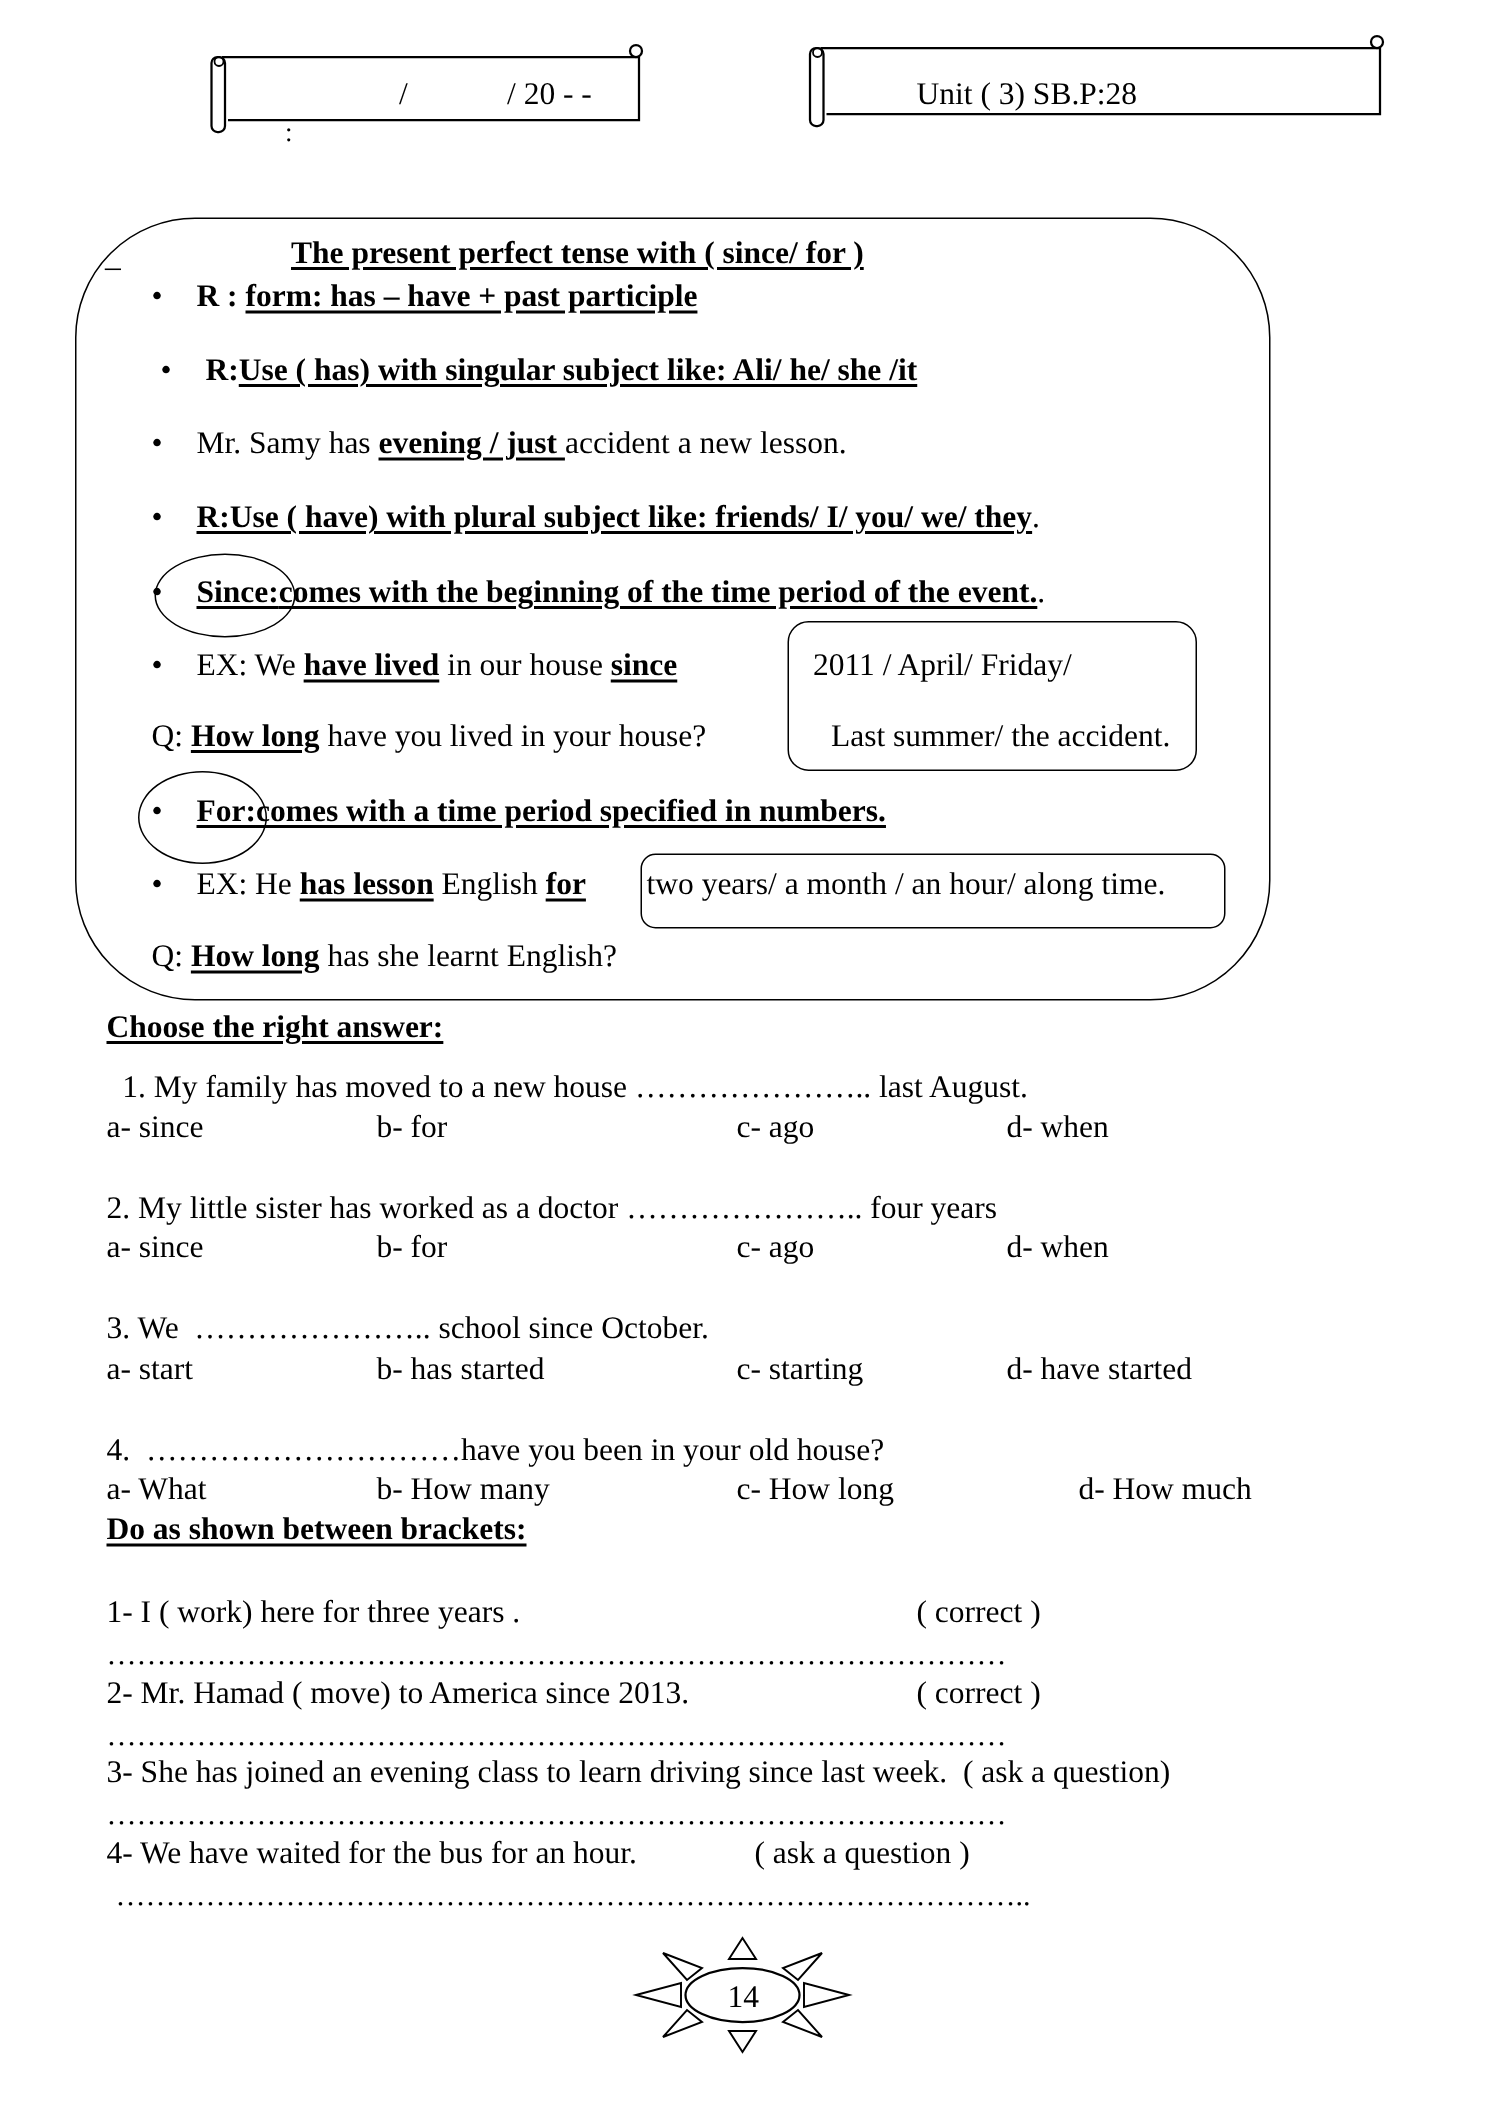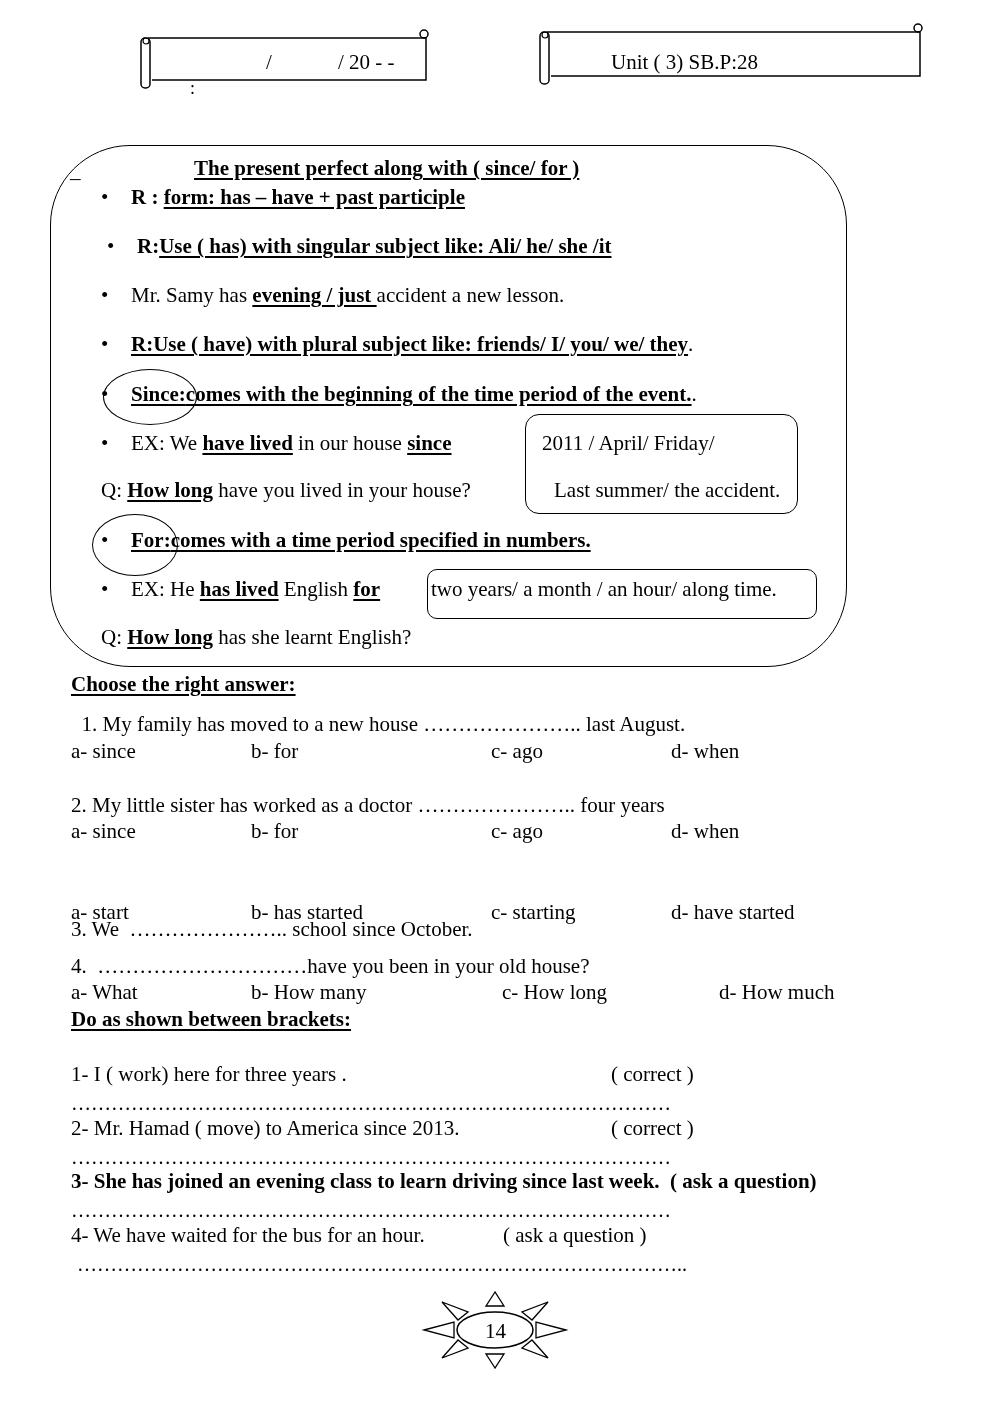--- a/index.html
+++ b/index.html
@@ -34,21 +34,21 @@
     <path d="M10 10 L383 10 L383 54 L14 54" fill="none" stroke="#000" stroke-width="1.5"></path>
     <rect x="3" y="10" width="9" height="52" rx="4" fill="none" stroke="#000" stroke-width="1.5"></rect>
     <circle cx="381" cy="6" r="4" fill="none" stroke="#000" stroke-width="1.5"></circle>
     <circle cx="8" cy="13" r="3" fill="none" stroke="#000" stroke-width="1.2"></circle>
   </svg>
 </div>
 <div class="abs" style="left:611px;top:50px;">Unit ( 3) SB.P:28</div>
 
 <div class="rbox" style="left:50px;top:145px;width:795px;height:520px;border-radius:80px;border-width:1.5px;"></div>
 <div class="abs" style="left:70px;top:158px;">_</div>
-<div class="abs b u" style="left:194px;top:156px;">The present perfect along with ( since/ for )</div>
+<div class="abs b u" style="left:194px;top:156px;">The present perfect tense with ( since/ for )</div>
 
 <div class="abs b bullet" style="left:131px;top:185px;">
   <span>R : </span><span class="u">form: has – have + past participle</span>
 </div>
 <div class="abs b bullet" style="left:137px;top:234px;">
   <span>R:</span><span class="u">Use ( has) with singular subject like: Ali/ he/ she /it</span>
 </div>
 <div class="abs bullet" style="left:131px;top:283px;">
   <span>Mr. Samy has </span><span class="b u">evening / just </span><span>accident a new lesson.</span>
 </div>
@@ -69,21 +69,21 @@
 <div class="rbox" style="left:525px;top:414px;width:271px;height:98px;"></div>
 <div class="abs" style="left:542px;top:431px;">2011 / April/ Friday/</div>
 <div class="abs" style="left:537px;top:478px;margin-left:17px;">Last summer/ the accident.</div>
 
 <div class="abs bullet" style="left:131px;top:528px;">
   <span class="b u">For:</span><span class="b u">comes with a time period specified in numbers.</span>
 </div>
 <div class="abs" style="left:92px;top:514px;width:84px;height:60px;border:1.5px solid #000;border-radius:50%;"></div>
 
 <div class="abs bullet" style="left:131px;top:577px;">
-  <span>EX: He </span><span class="b u">has lived</span><span> English </span><span class="b u">for</span>
+  <span>EX: He </span><span class="b u">has lesson</span><span> English </span><span class="b u">for</span>
 </div>
 <div class="rbox" style="left:427px;top:569px;width:388px;height:48px;border-radius:10px;"></div>
 <div class="abs" style="left:431px;top:577px;">two years/ a month / an hour/ along time.</div>
 <div class="abs" style="left:101px;top:625px;">
   <span>Q: </span><span class="b u">How long</span><span> has she learnt English?</span>
 </div>
 
 <div class="abs b u" style="left:71px;top:672px;">Choose the right answer:</div>
 
 <div class="abs" style="left:71px;top:712px;white-space:pre;">  1. My family has moved to a new house ………………….. last August.</div>
@@ -91,43 +91,43 @@
 <div class="abs" style="left:251px;top:739px;">b- for</div>
 <div class="abs" style="left:491px;top:739px;">c- ago</div>
 <div class="abs" style="left:671px;top:739px;">d- when</div>
 
 <div class="abs" style="left:71px;top:793px;">2. My little sister has worked as a doctor ………………….. four years</div>
 <div class="abs" style="left:71px;top:819px;">a- since</div>
 <div class="abs" style="left:251px;top:819px;">b- for</div>
 <div class="abs" style="left:491px;top:819px;">c- ago</div>
 <div class="abs" style="left:671px;top:819px;">d- when</div>
 
-<div class="abs" style="left:71px;top:917px;white-space:pre;">3. We  ………………….. school since October.</div>
+<div class="abs" style="left:71px;top:873px;white-space:pre;">3. We  ………………….. school since October.</div>
 <div class="abs" style="left:71px;top:900px;">a- start</div>
 <div class="abs" style="left:251px;top:900px;">b- has started</div>
 <div class="abs" style="left:491px;top:900px;">c- starting</div>
 <div class="abs" style="left:671px;top:900px;">d- have started</div>
 
 <div class="abs" style="left:71px;top:954px;white-space:pre;">4.  …………………………have you been in your old house?</div>
 <div class="abs" style="left:71px;top:980px;">a- What</div>
 <div class="abs" style="left:251px;top:980px;">b- How many</div>
-<div class="abs" style="left:491px;top:980px;margin-left:11px;">c- How long</div>
+<div class="abs" style="left:491px;top:980px;">c- How long</div>
 <div class="abs" style="left:671px;top:980px;margin-left:48px;">d- How much</div>
 
 <div class="abs b u" style="left:71px;top:1007px;">Do as shown between brackets:</div>
 
 <div class="abs" style="left:71px;top:1062px;">1- I ( work) here for three years .</div>
 <div class="abs" style="left:611px;top:1062px;">( correct )</div>
 <div class="abs dots" style="left:71px;top:1092px;font-size:20px;">………………………………………………………………………………</div>
 
 <div class="abs" style="left:71px;top:1116px;">2- Mr. Hamad ( move) to America since 2013.</div>
 <div class="abs" style="left:611px;top:1116px;">( correct )</div>
 <div class="abs dots" style="left:71px;top:1146px;font-size:20px;">………………………………………………………………………………</div>
 
-<div class="abs" style="left:71px;top:1169px;white-space:pre;font-weight:bold;">3- She has joined an evening class to learn driving since last week.  ( ask a question)</div>
+<div class="abs" style="left:71px;top:1169px;white-space:pre;">3- She has joined an evening class to learn driving since last week.  ( ask a question)</div>
 <div class="abs dots" style="left:71px;top:1199px;font-size:20px;">………………………………………………………………………………</div>
 
 <div class="abs" style="left:71px;top:1223px;">4- We have waited for the bus for an hour.</div>
 <div class="abs" style="left:503px;top:1223px;">( ask a question )</div>
 <div class="abs dots" style="left:77px;top:1253px;font-size:20px;">………………………………………………………………………………..</div>
 
 <div class="abs" style="left:420px;top:1288px;width:150px;height:84px;">
   <svg width="150" height="84" viewBox="0 0 150 84">
     <ellipse cx="75" cy="42" rx="38" ry="18" fill="none" stroke="#000" stroke-width="1.5"></ellipse>
     <polygon points="75,4 66,18 84,18" fill="none" stroke="#000" stroke-width="1.3"></polygon>

